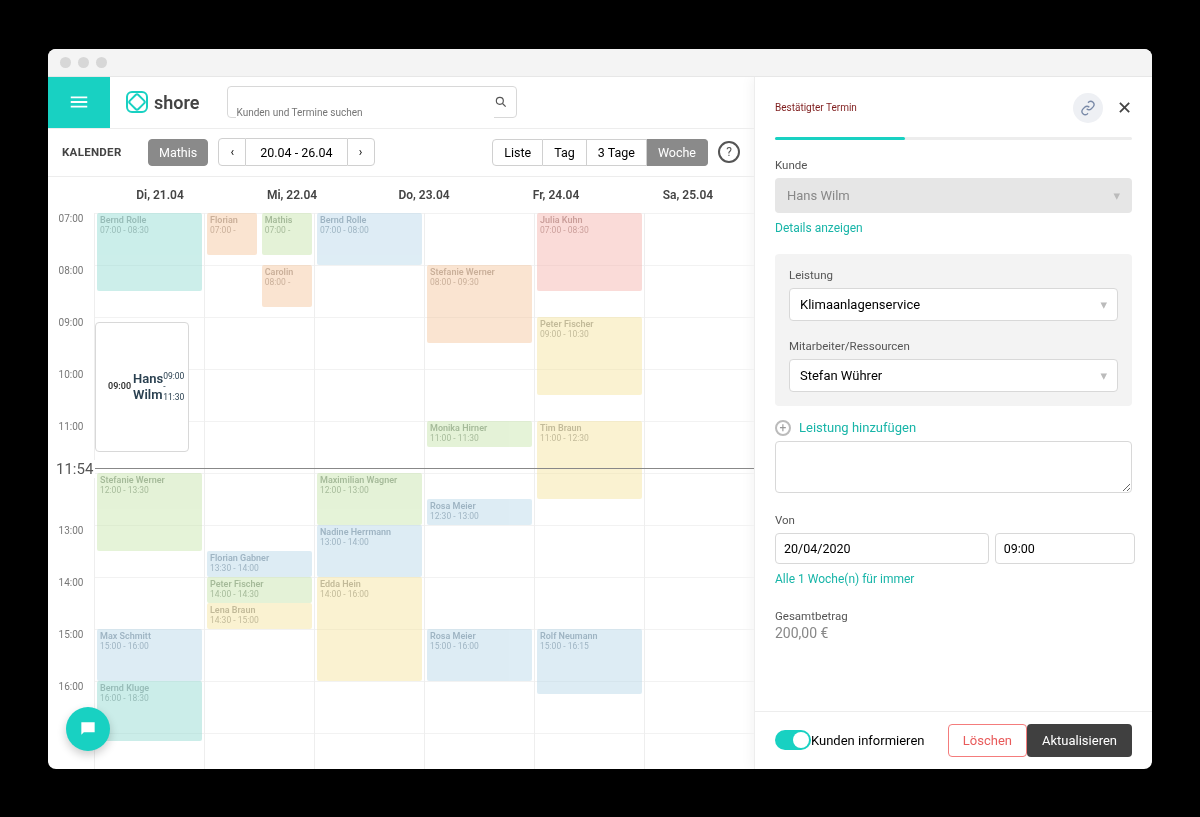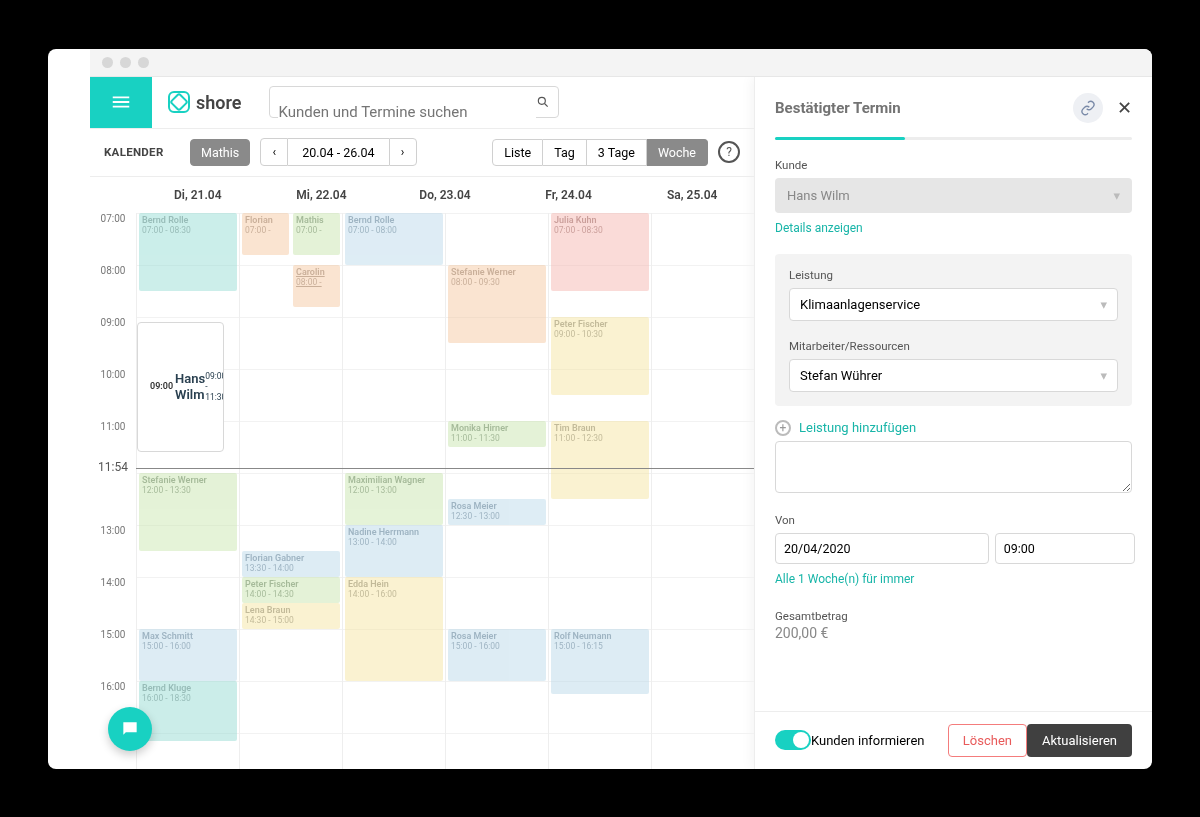--- a/index.html
+++ b/index.html
@@ -1,29 +1,29 @@
 <!DOCTYPE html>
 <html><head>
 <meta charset="utf-8">
 <style>
   * { box-sizing: border-box; margin: 0; padding: 0; font-family: -apple-system, BlinkMacSystemFont, "Segoe UI", Roboto, sans-serif; }
   body { background: #000; display: flex; align-items: center; justify-content: center; height: 817px; width: 1200px; overflow: hidden; }
-  .window { width: 1104px; height: 720px; background: #fff; border-radius: 8px; box-shadow: 0 20px 60px rgba(0,0,0,.5); overflow: hidden; display: flex; flex-direction: column; position: relative; padding-left: 42px; }
+  .window { width: 1104px; height: 720px; background: #fff; border-radius: 8px; box-shadow: 0 20px 60px rgba(0,0,0,.5); overflow: hidden; display: flex; flex-direction: column; position: relative; }
   .titlebar { height: 28px; display:flex; align-items:center; padding-left:12px; gap:7px; background:#f4f4f4; border-bottom:1px solid #e7e7e7;}
   .tb-dot { width:11px; height:11px; border-radius:50%; background:#d7d7d7; }
   .app { flex:1; display:flex; overflow:hidden; }
   .left { flex:1; display:flex; flex-direction:column; overflow:hidden; position:relative; }
   .header { height:52px; display:flex; align-items:center; border-bottom:1px solid #ededed; }
   .burger { width:62px; height:52px; background:#18d1c2; display:flex; align-items:center; justify-content:center; cursor:pointer; }
   .burger svg { width:22px; height:22px; fill:#fff; }
   .logo { display:flex; align-items:center; gap:6px; margin-left:16px; color:#444; font-weight:600; font-size:18px;}
   .logo .mark { width:22px; height:22px; border:2px solid #18d1c2; border-radius:6px; display:flex; align-items:center; justify-content:center;}
   .logo .mark::before{content:"";width:10px;height:10px;border:2px solid #18d1c2;border-radius:3px;transform:rotate(45deg);}
   .search { margin-left:28px; width:290px; height:32px; border:1px solid #d8d8d8; border-radius:4px; display:flex; align-items:center; padding:0 8px; font-size:12.5px; color:#888;}
-  .search input { flex:1; border:none; outline:none; font-size:15px;margin-top:20px; }
+  .search input { flex:1; border:none; outline:none; font-size:10px;margin-top:20px; }
   .search svg { width:14px; height:14px; stroke:#555; fill:none; stroke-width:2;}
   .toolbar { height:48px; display:flex; align-items:center; padding:0 14px; border-bottom:1px solid #ededed; }
   .tb-title { font-size:11.5px; font-weight:700; letter-spacing:.3px; color:#444; width:86px; }
   .tb-btn { border:1px solid #d0d0d0; background:#fff; border-radius:4px; font-size:12.5px; padding:5px 10px; color:#444; cursor:pointer;}
   .tb-btn.primary { background:#8a8a8a; color:#fff; border-color:#8a8a8a;}
   .tb-nav { display:flex; margin-left:10px; }
   .tb-nav .nav-btn { width:28px; height:28px; border:1px solid #d0d0d0; display:flex;align-items:center;justify-content:center; cursor:pointer; font-size:12px;}
   .tb-nav .nav-btn:first-child{border-radius:4px 0 0 4px;}
   .tb-nav .date-range{border-top:1px solid #d0d0d0;border-bottom:1px solid #d0d0d0;height:28px;display:flex;align-items:center;padding:0 14px;font-size:12.5px;}
   .tb-nav .nav-btn:last-child{border-radius:0 4px 4px 0;}
@@ -36,38 +36,38 @@
   .help { width:22px; height:22px; border:2px solid #555; border-radius:50%; display:flex;align-items:center;justify-content:center;font-size:12px;color:#555;cursor:pointer;}
   .cal { flex:1; display:flex; overflow:hidden; }
   .cal-times { width:46px; flex:none; padding-top:36px; font-size:10px; color:#777; text-align:center;}
   .cal-times div{height:52px;}
   .cal-week { flex:1; display:flex; flex-direction:column; position:relative; }
   .cal-days { display:flex; height:36px; }
   .cal-day-h { flex:1; font-size:12px; font-weight:600; color:#444; display:flex; align-items:center; justify-content:center;}
   .cal-grid { flex:1; position:relative; display:flex; }
   .cal-col { flex:1; border-left:1px solid #eee; position:relative;}
   .now-line { position:absolute; left:0; right:0; top:255px; border-top:1px solid #888; z-index:5;}
-  .now-label { position:absolute; left:-40px; top:247px; font-size:12px; color:#555; z-index:6; background:#fff; padding:0 2px;}
+  .now-label { position:absolute; left:-40px; top:247px; font-size:15px; color:#555; z-index:6; background:#fff; padding:0 2px;}
   .ev { position:absolute; left:2px; right:2px; border-radius:2px; padding:2px 3px; font-size:9px; line-height:1.2; overflow:hidden; opacity:.45;}
   .ev .n{font-weight:600;}
   .ev .t{font-size:8.5px;}
   .ev.sel{opacity:1; z-index:4;}
   .ev.sel .tag{background:#fff;color:#333;font-size:9px;padding:0 2px;border-radius:2px;display:inline-block;margin-bottom:1px;font-weight:600;}
   .c-blue{background:#b5d6e8;color:#2a5a7a;}
   .c-teal{background:#8dd9d0;color:#1a6b62;}
   .c-orange{background:#f4c49a;color:#8a5020;}
   .c-yellow{background:#f5e49a;color:#7a6820;}
   .c-green{background:#c5e4a8;color:#3a6820;}
   .c-red{background:#f4b0a8;color:#8a2820;}
   .c-steel{background:#9db5c4;color:#2a4050;}
   .fab { position:absolute; left:18px; bottom:18px; width:44px; height:44px; border-radius:50%; background:#18d1c2; display:flex;align-items:center;justify-content:center; box-shadow:0 4px 10px rgba(0,0,0,.2); cursor:pointer; z-index:20;}
   .fab svg{width:20px;height:20px;fill:#fff;}
   .panel { width:398px; flex:none; border-left:1px solid #ededed; display:flex; flex-direction:column; box-shadow:-2px 0 12px rgba(0,0,0,.05);}
   .panel-h { padding:16px 20px 0; display:flex; align-items:center; }
-  .panel-h .title{font-size:15px; font-weight:700; color:#737373;}
+  .panel-h .title{font-size:10px; font-weight:400; color:#7f1d1d;}
   .panel-h .icons{margin-left:auto;display:flex;align-items:center;gap:14px;}
   .panel-h .link{width:30px;height:30px;border-radius:50%;background:#eef0f4;display:flex;align-items:center;justify-content:center;cursor:pointer;}
   .panel-h .close{cursor:pointer;font-size:18px;color:#444;}
   .panel-tab{margin:14px 20px 0;height:3px;background:#ededed;border-radius:2px;position:relative;}
   .panel-tab::before{content:"";position:absolute;left:0;width:130px;height:3px;background:#18d1c2;border-radius:2px;}
   .panel-body{flex:1;overflow:auto;padding:0 20px 12px;}
   .lbl{font-size:11.5px;color:#555;margin-top:18px;margin-bottom:6px;}
   .cust-box{background:#e6e6e6;border-radius:4px;padding:10px 12px;color:#888;font-size:13px;display:flex;align-items:center;}
   .cust-box .chev{margin-left:auto;color:#bbb;}
   .link-t{color:#18b5a8;font-size:12px;margin-top:8px;cursor:pointer;display:inline-block;}
@@ -208,21 +208,21 @@
                 <div style="position: absolute; left: 0px; right: 0px; top: 468px; border-top: 1px solid rgb(242, 242, 242);"></div>
                 <div style="position: absolute; left: 0px; right: 0px; top: 520px; border-top: 1px solid rgb(242, 242, 242);"></div>
                 <div class="ev c-orange" style="top: 0px; height: 42px; left: 2px; right: 52%;">
                   <div class="n">Florian</div>
                   <div class="t">07:00 -</div>
                 </div>
                 <div class="ev c-green" style="top: 0px; height: 42px; left: 52%; right: 2px;">
                   <div class="n">Mathis</div>
                   <div class="t">07:00 -</div>
                 </div>
-                <div class="ev c-orange" style="top: 52px; height: 42px; left: 52%; right: 2px; text-decoration: underline;">
+                <div class="ev c-orange" style="top: 52px; height: 42px; left: 52%; right: 2px;">
                   <div class="n">Carolin</div>
                   <div class="t">08:00 -</div>
                 </div>
                 <div class="ev c-blue" style="top: 338px; height: 26px; left: 2px; right: 2px;">
                   <div class="n">Florian Gabner</div>
                   <div class="t">13:30 - 14:00</div>
                 </div>
                 <div class="ev c-green" style="top: 364px; height: 26px; left: 2px; right: 2px;">
                   <div class="n">Peter Fischer</div>
                   <div class="t">14:00 - 14:30</div>

